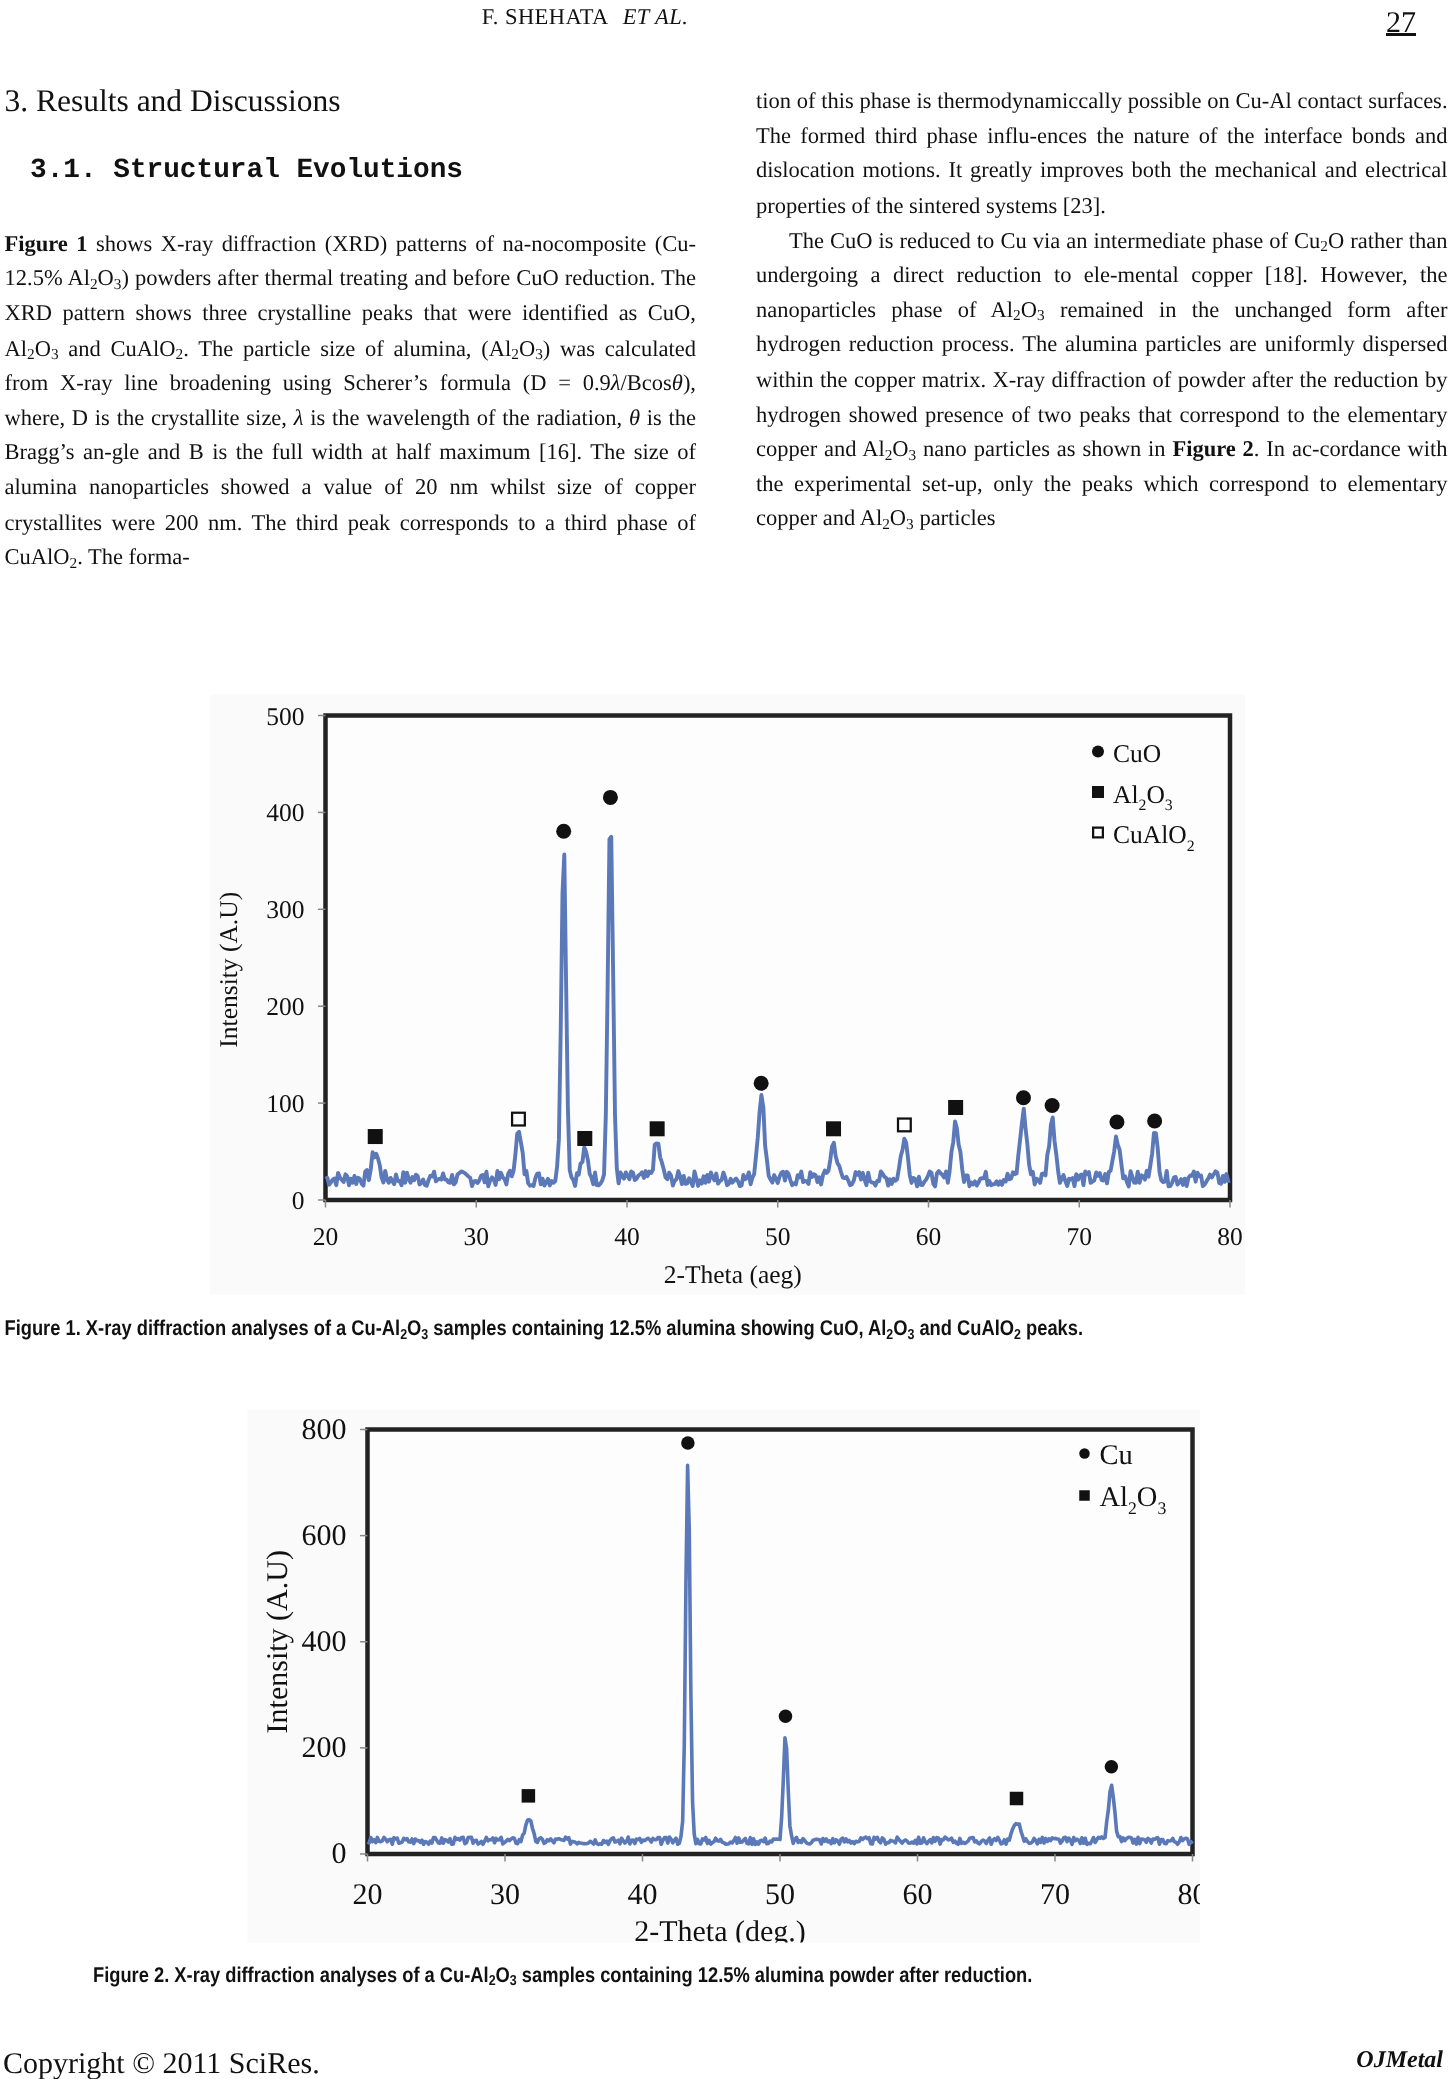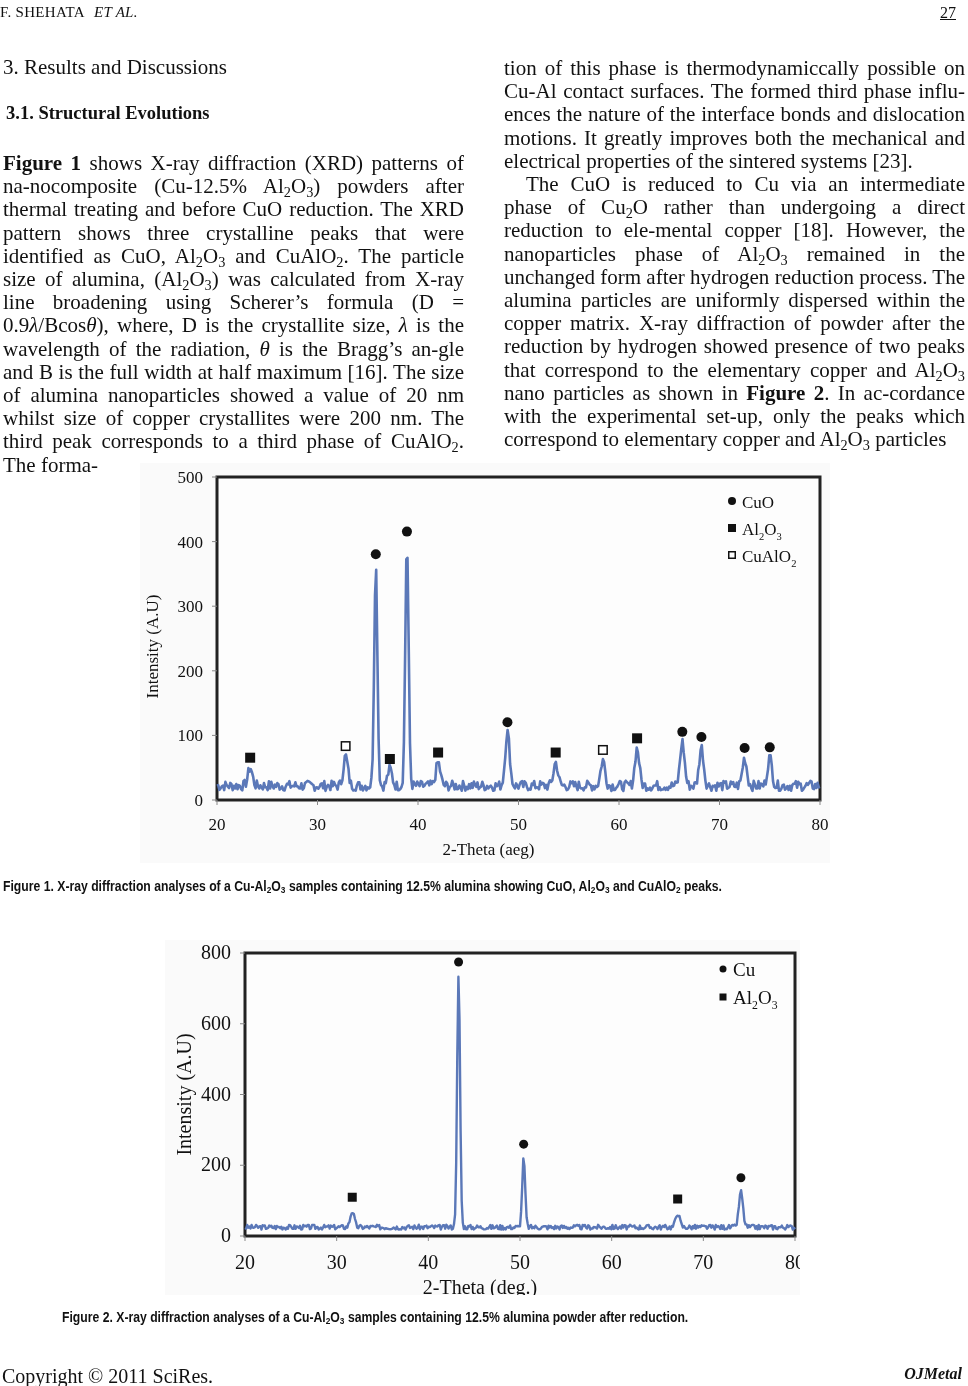--- a/index.html
+++ b/index.html
@@ -1,23 +1,23 @@
 <!DOCTYPE html>
 <html><head>
 <meta charset="utf-8">
 <style>
   html,body{margin:0;padding:0;background:#ffffff;}
   body{width:968px;height:1386px;position:relative;overflow:hidden;font-family:"Liberation Serif","DejaVu Serif",serif;color:#111;}
   .abs{position:absolute;}
-  .running-head{top:4px;left:0;width:780px;font-size:15px;letter-spacing:0.3px;}
+  .running-head{top:4px;left:0;width:780px;text-align:center;font-size:15px;letter-spacing:0.3px;}
   .running-head i{font-style:italic;margin-left:6px;}
-  .page-num{top:4px;right:12px;font-size:16px;text-decoration:underline;}
+  .page-num{top:4px;right:24px;font-size:20px;text-decoration:underline;}
   .h1{left:3px;top:55px;font-size:21px;font-weight:normal;}
-  .h2{left:6px;top:103px;font-size:18.5px;font-weight:bold;}
-  .col{font-size:21px;line-height:23.2px;text-align:justify;}
+  .h2{left:20px;top:103px;font-size:18.5px;font-weight:bold;font-family:Liberation Mono, monospace;}
+  .col{font-size:15px;line-height:23.2px;text-align:justify;}
   .col p{margin:0;}
   .col-left{left:3px;top:152px;width:461px;}
   .col-right{left:504px;top:57px;width:461px;}
   .indent{text-indent:22px;}
   sub{font-size:0.68em;vertical-align:-0.25em;line-height:0;}
   .fig{background:#fafafa;}
   .caption{font-family:"Liberation Sans","DejaVu Sans",sans-serif;font-weight:bold;font-size:14.2px;line-height:19px;transform:scaleX(0.86);transform-origin:left top;}
   .footer-left{left:2px;top:1365px;font-size:20px;}
   .footer-right{right:6px;top:1365px;font-size:16px;font-style:italic;font-weight:bold;text-align:right;}
   svg text{font-family:"Liberation Serif","DejaVu Serif",serif;}

